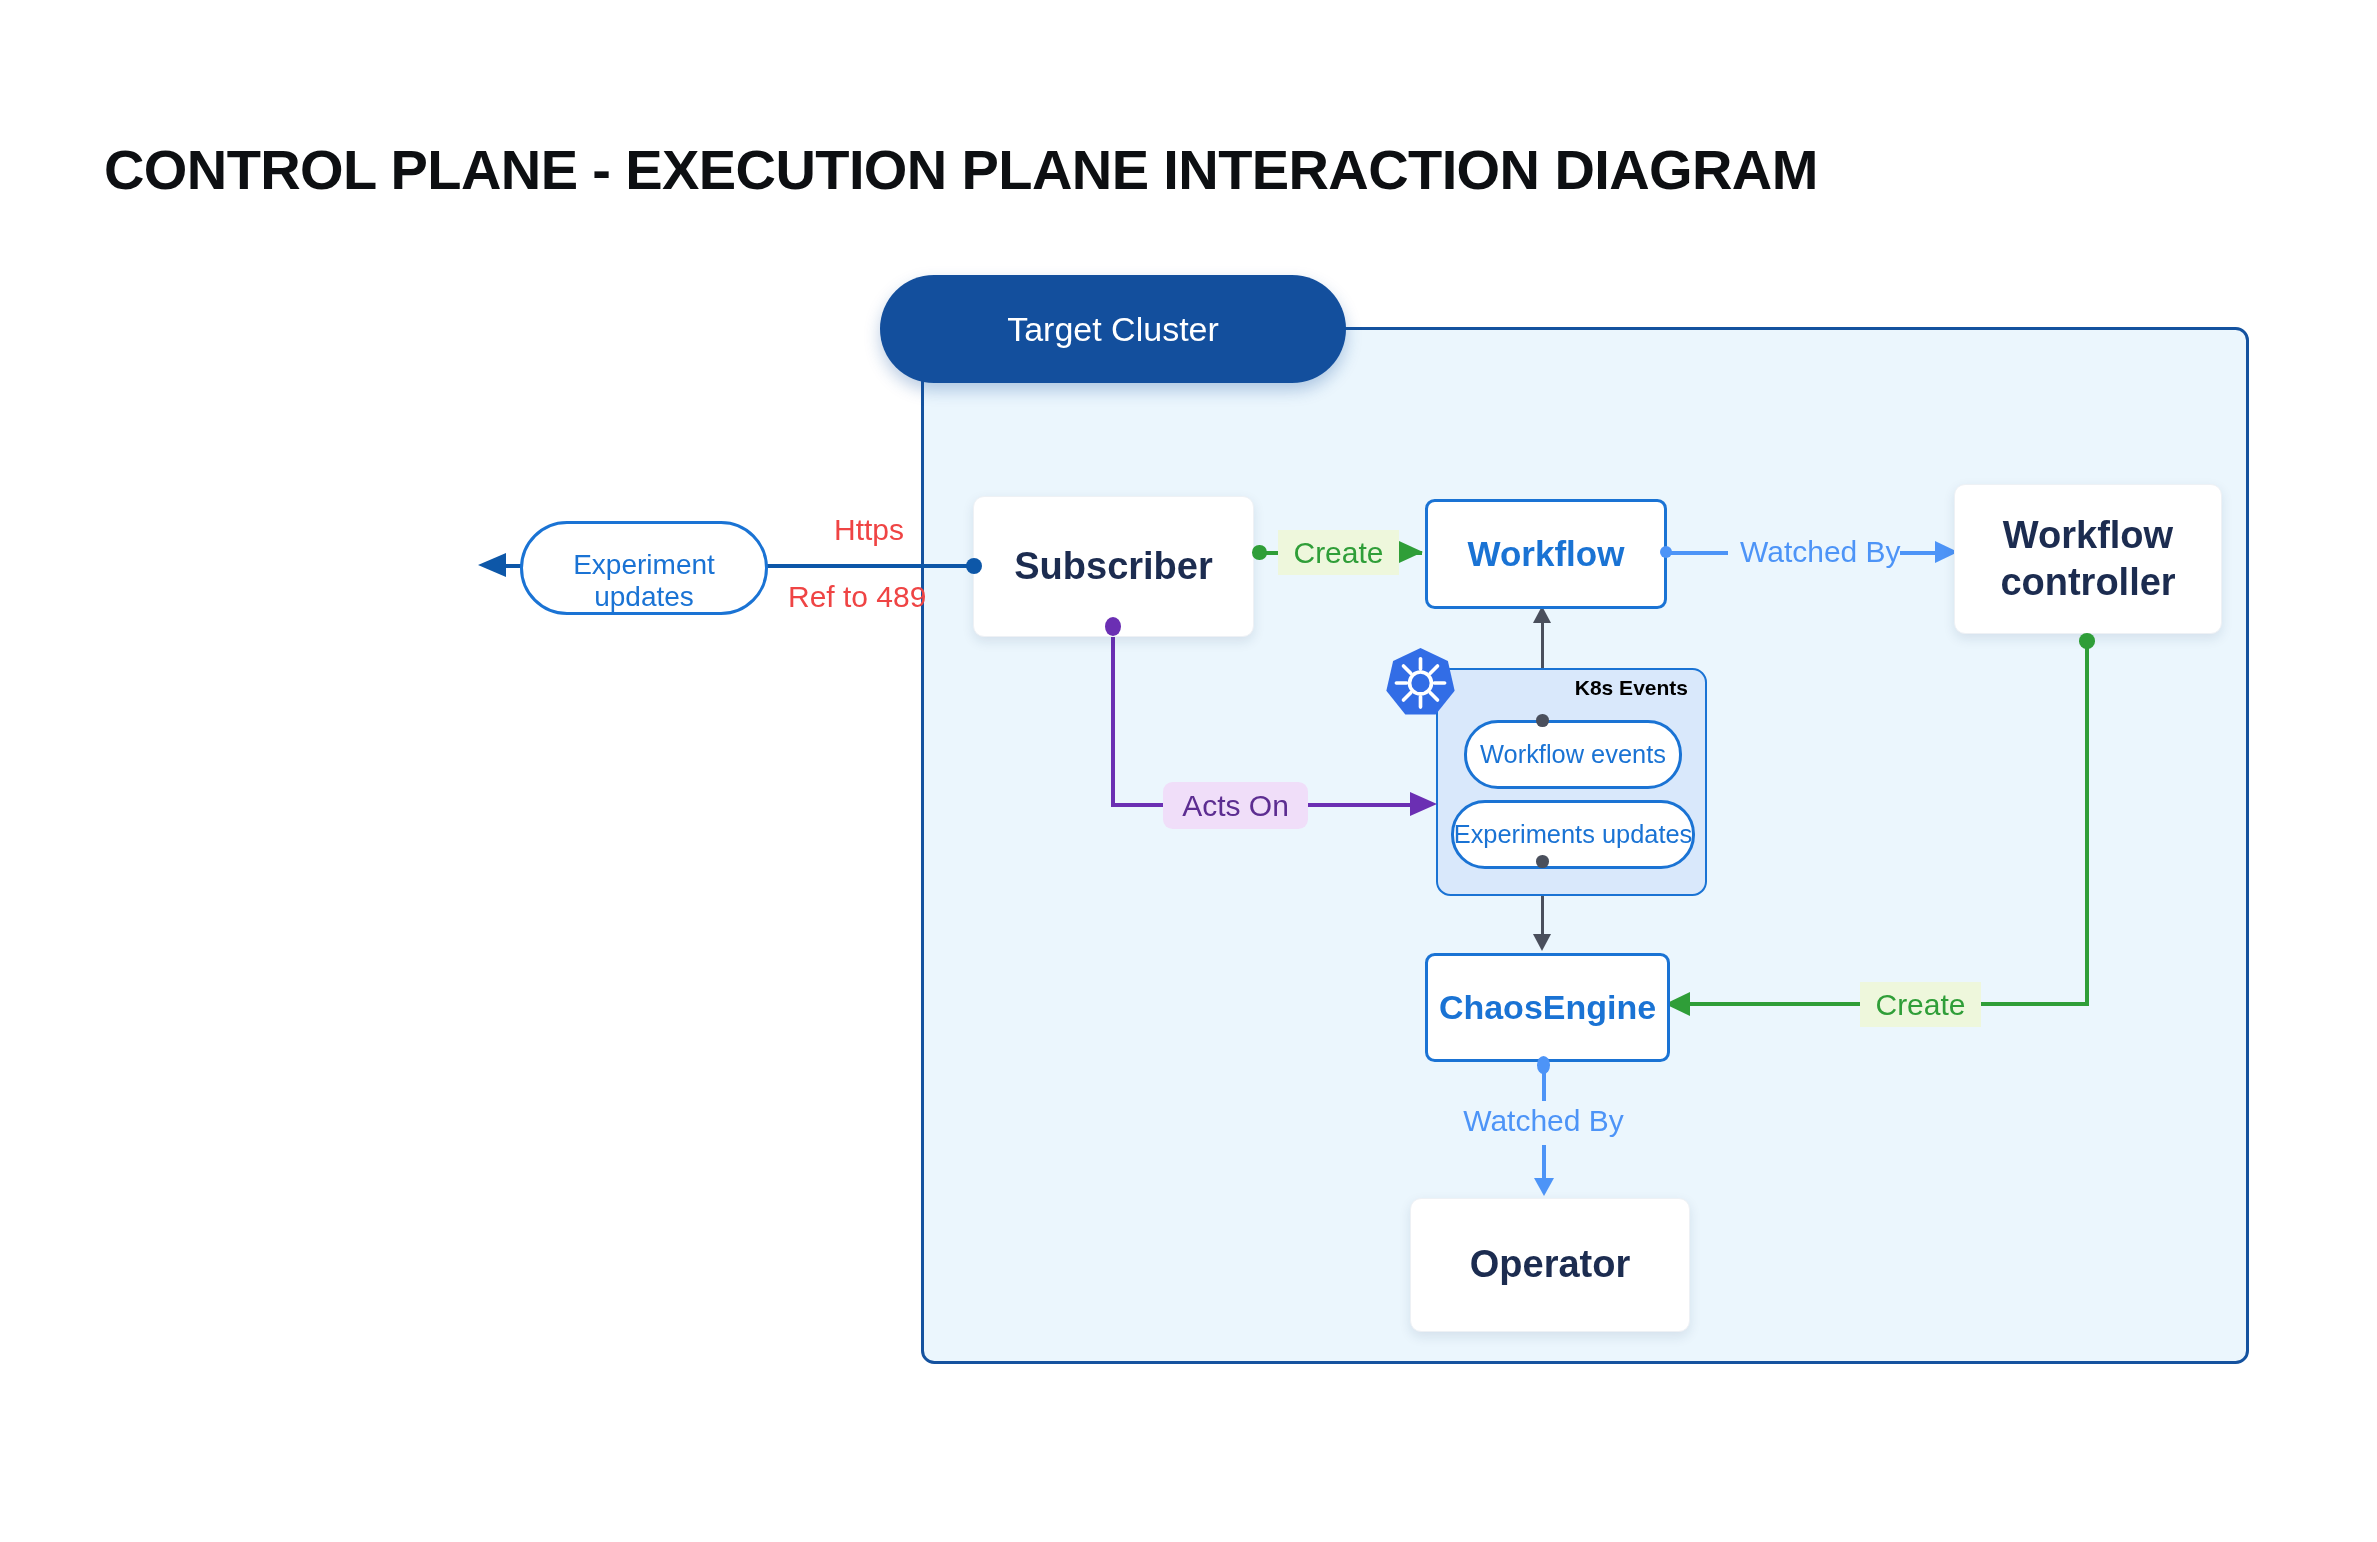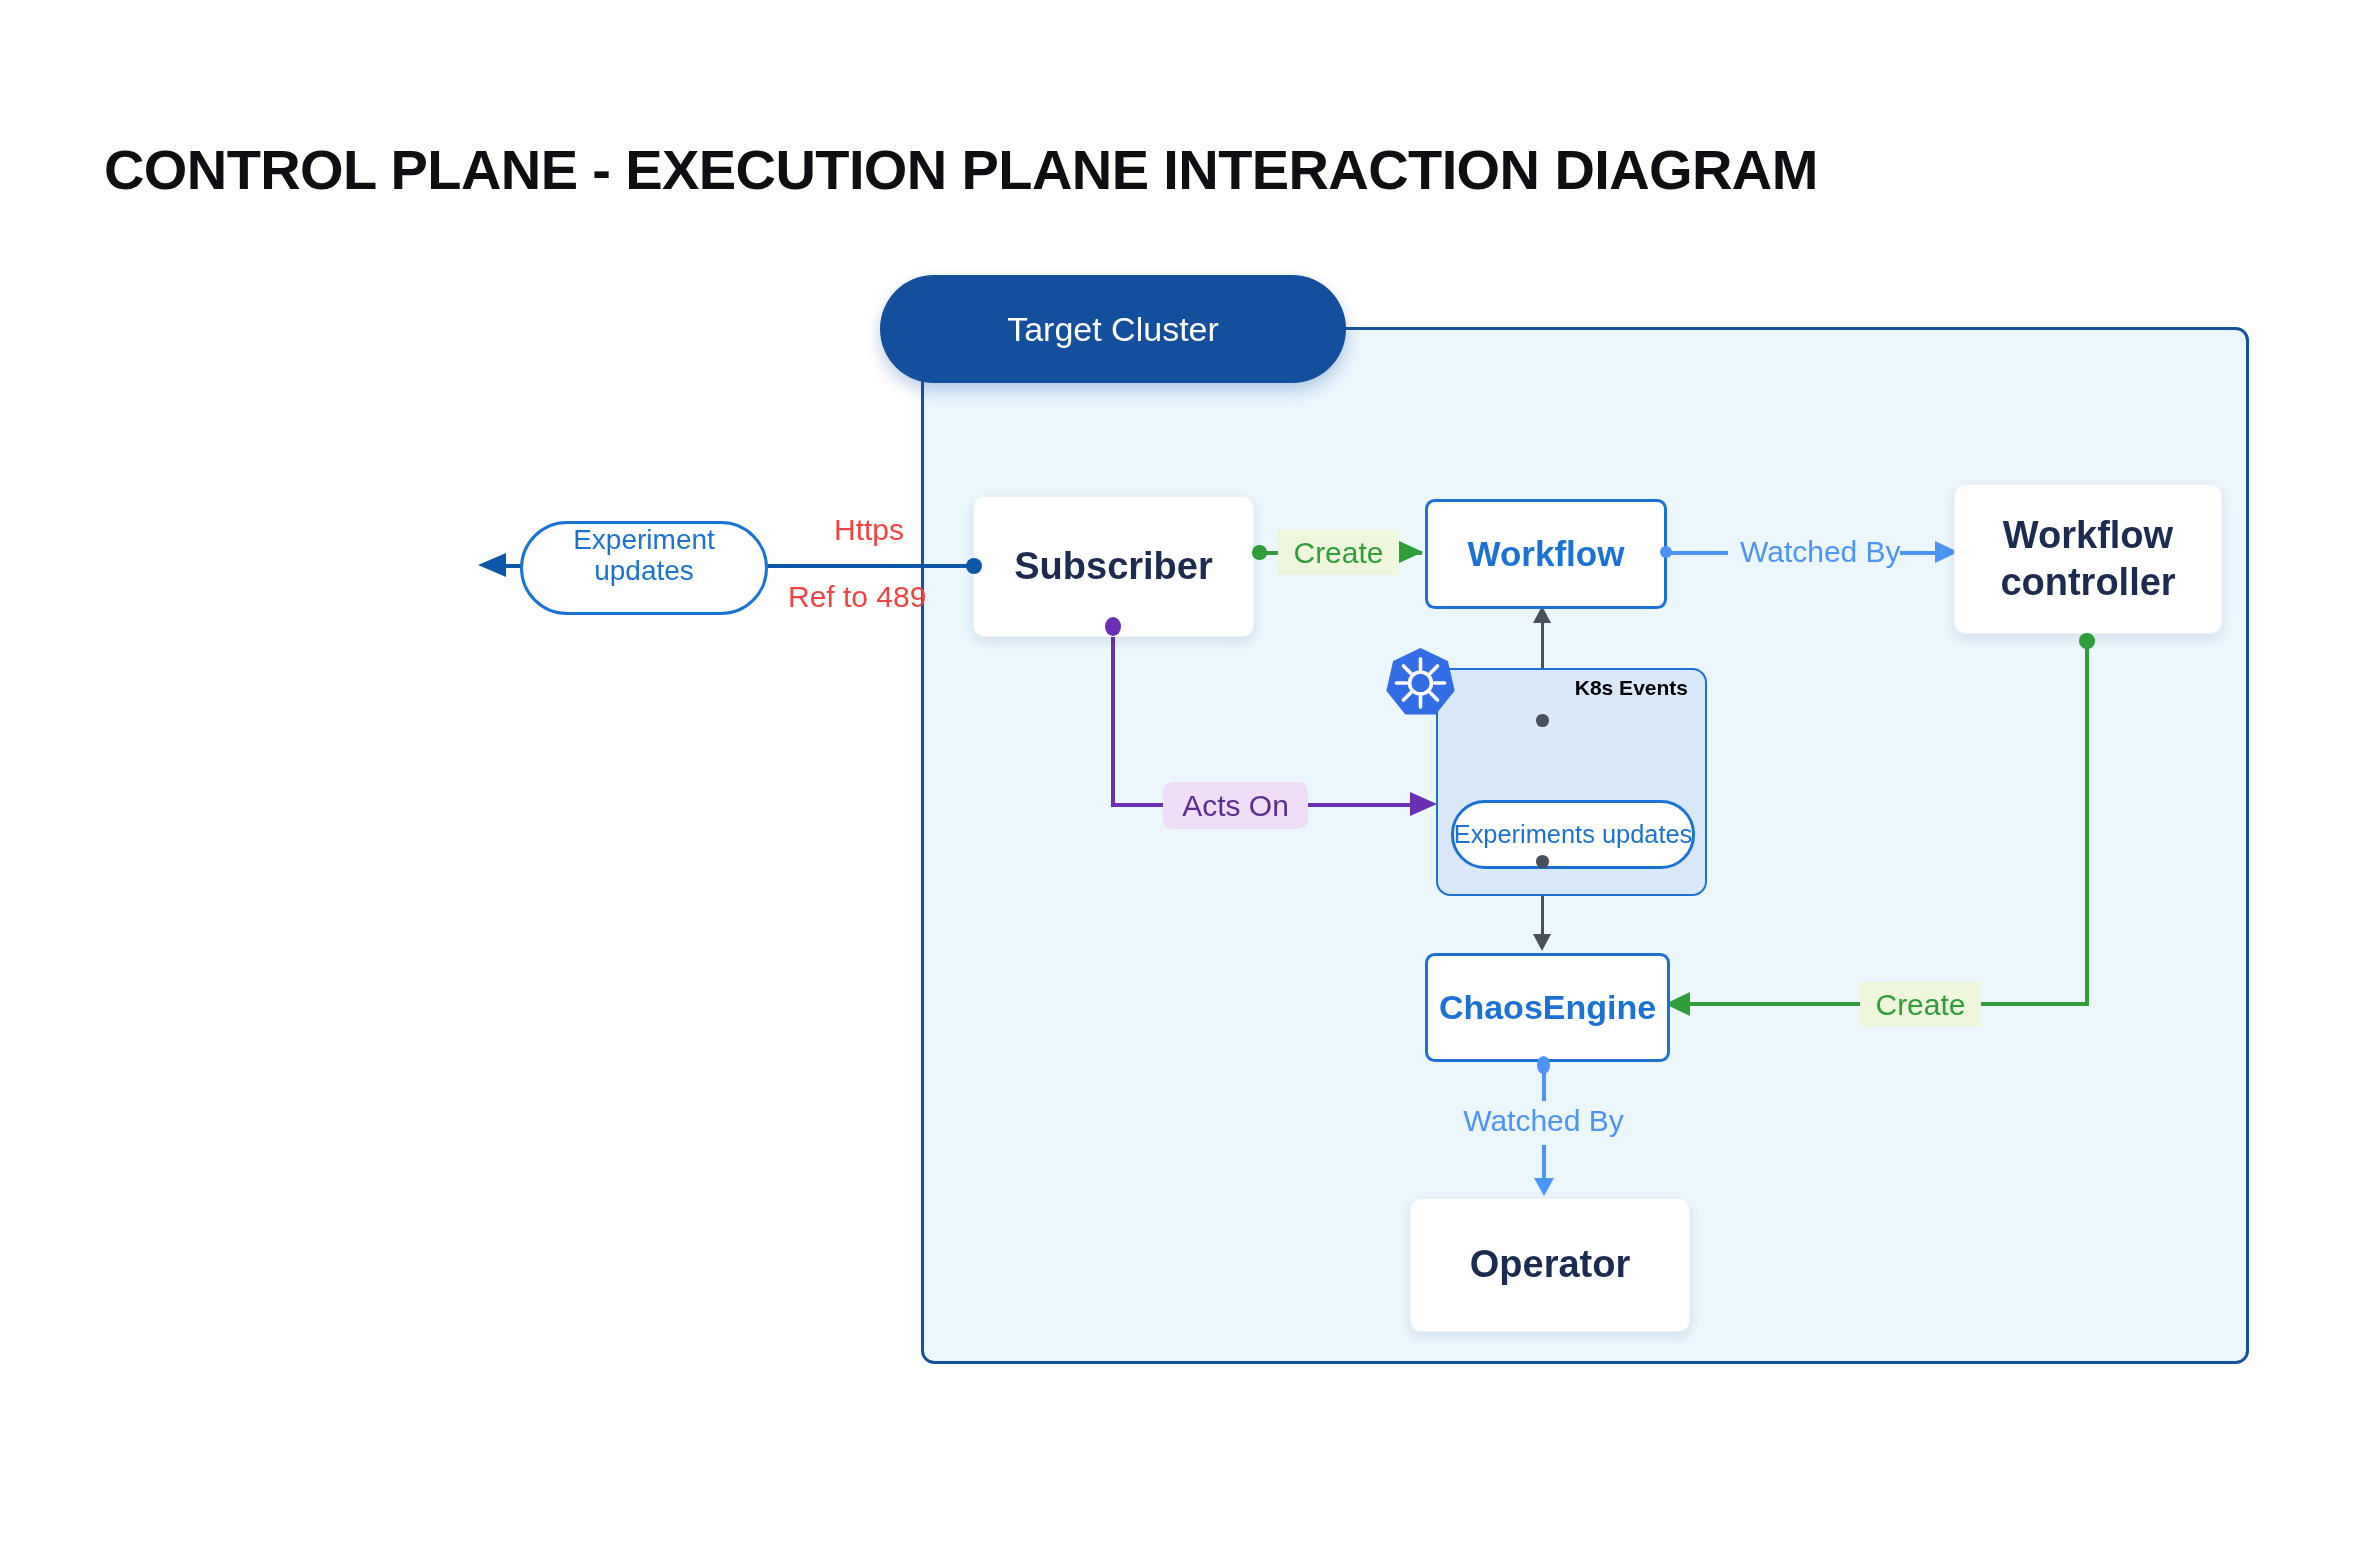--- a/index.html
+++ b/index.html
@@ -40,21 +40,21 @@
   
   .elabel{position:absolute;z-index:5;display:flex;align-items:center;justify-content:center;
           font-size:30px;white-space:nowrap;}
   .elabel.green{background:#eef7dc;border-radius:0;color:#2f9e38;}
   .elabel.purple{background:#f0def9;border-radius:9.7px;color:#5c2d91;}
   .elabel.ltblue{color:#4d94f7;}
   .elabel.blue{color:#ef4444;}
 
   
   .oval{position:absolute;left:520px;top:521px;width:242px;height:88px;background:#ffffff;
-        border:3.6px solid #1a73d4;border-radius:54px;display:flex;align-items:flex-start;
+        border:3.6px solid #1a73d4;border-radius:54px;display:flex;align-items:flex-end;
         justify-content:center;color:#1a73d4;font-size:28px;line-height:1.12;
         text-align:center;z-index:5;}
   .oval span{display:block;width:175px;}
 
   
   .k8sbox{position:absolute;left:1436px;top:668px;width:267px;height:224px;
           background:#d9e8fb;border:2.4px solid #1a73d4;border-radius:14.5px;z-index:3;}
   .k8slabel{position:absolute;left:1552px;top:676px;width:136px;text-align:right;
             font-size:21px;font-weight:700;color:#000000;z-index:5;}
   .pill{position:absolute;background:#ffffff;border:3px solid #1a73d4;border-radius:34px;
@@ -119,20 +119,23 @@
           <line x1="63.4" y1="65.4" x2="73.3" y2="75.3"></line>
         <line x1="50" y1="71" x2="50" y2="85"></line>
           <line x1="36.6" y1="65.4" x2="26.7" y2="75.3"></line>
         <line x1="31" y1="52" x2="17" y2="52"></line>
           <line x1="36.6" y1="38.6" x2="26.7" y2="28.7"></line>
         <line x1="50" y1="33" x2="50" y2="19"></line>
           <line x1="63.4" y1="38.6" x2="73.3" y2="28.7"></line>
       </g>
     </svg>
   </span>
+  <div class="pill" style="left:1464px;top:720px;width:212px;height:63px;">
+    <span>Workflow events</span>
+  </div>
   <div class="pill" style="left:1451px;top:800px;width:238px;height:63px;">
     <span>Experiments updates</span>
   </div>
 
   <div class="arr" style="left:1533px;top:606px;border-left:9px solid transparent;border-right:9px solid transparent;border-bottom:17px solid #4a4f5c;"></div>
   <div class="vline" style="left:1541px;top:622px;width:3px;height:96px;background:#4a4f5c;"></div>
   <div class="dot" style="left:1536px;top:714px;width:12.7px;height:12.7px;background:#4a4f5c;"></div>
 
   <div class="dot" style="left:1536px;top:855px;width:12.7px;height:12.7px;background:#4a4f5c;"></div>
   <div class="vline" style="left:1541px;top:865px;width:3px;height:71px;background:#4a4f5c;"></div>

